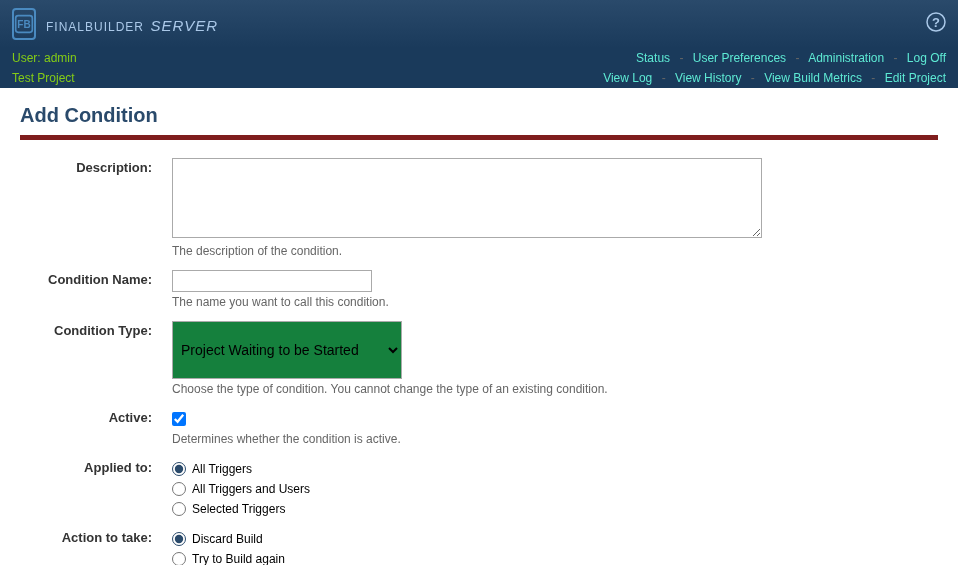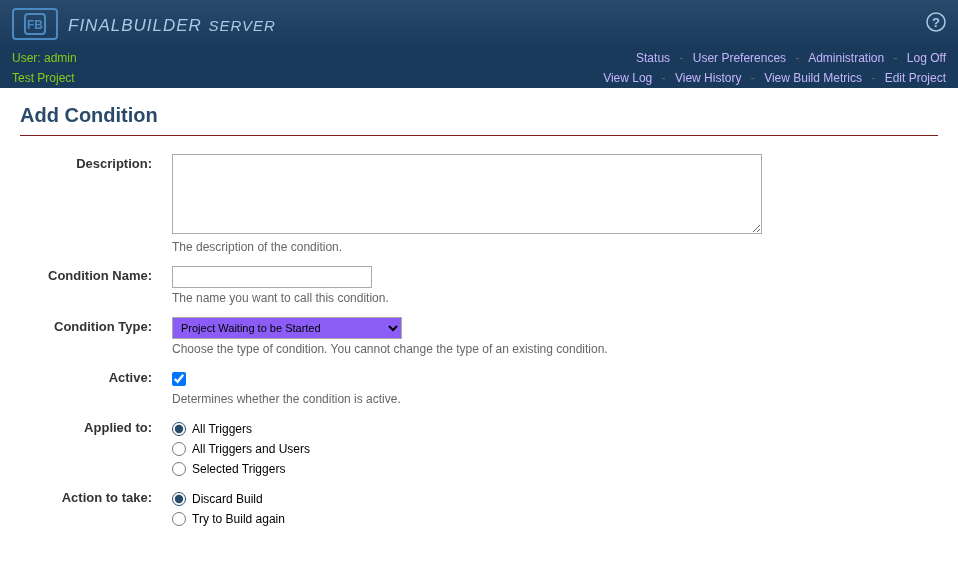--- a/index.html
+++ b/index.html
@@ -8,76 +8,75 @@
     
     .header-top {
       background: linear-gradient(to bottom, #2a4a6b, #1a3a5b);
       color: white;
       padding: 8px 12px;
       display: flex;
       align-items: center;
       gap: 10px;
     }
     .logo-box {
-      width: 46px; height: 32px;
+      width: 24px; height: 32px;
       border: 2px solid #4a8ac0;
       border-radius: 4px;
       display: flex; align-items: center; justify-content: center;
       font-weight: bold; font-size: 16px; color: #4a8ac0;
       flex-shrink: 0;
       text-align: center;
     }
     .logo-text {
       font-size: 20px;
       font-weight: bold;
       color: white;
       letter-spacing: 1px;
       text-transform: uppercase;
     }
     .logo-text span {
       color: #aac8e8;
-      font-style: italic;
       font-weight: normal;
-      font-size: 17px;
+      font-size: 12px;
     }
     .header-help {
       margin-left: auto;
       color: #aac8e8;
       font-size: 16px;
     }
 
     
     .nav-bar {
       background: #1a3a5b;
       color: #ccc;
       padding: 3px 12px;
       display: flex;
       align-items: center;
       font-size: 12px;
     }
     .nav-bar .left { color: #84cc16; font-weight: normal; }
     .nav-bar .right { margin-left: auto; }
     .nav-bar a {
-      color: #c4b5fd;
+      color: #5eead4;
       text-decoration: none;
     }
     .nav-bar .sep { color: #666; margin: 0 6px; }
 
     
     .page-content {
       padding: 16px 20px;
     }
 
     .page-title {
       font-size: 20px;
       font-weight: bold;
       color: #2a4a6b;
       margin-bottom: 12px;
       padding-bottom: 8px;
-      border-bottom: 1px solid #7f1d1d;
+      border-bottom: 5px solid #7f1d1d;
     }
 
     
     .form-table {
       width: 100%;
       border-collapse: collapse;
     }
     .form-table td {
       padding: 6px 8px;
       vertical-align: top;
@@ -111,23 +110,23 @@
       border: 1px solid #aaa;
       padding: 4px;
       font-size: 12px;
       width: 590px;
       height: 80px;
       resize: vertical;
     }
 
     select {
       border: 1px solid #aaa;
-      padding: 3px 4px;
-      font-size: 11px;
-      background: #8b5cf6;
+      padding: 19px 4px;
+      font-size: 14px;
+      background: #15803d;
     }
 
     .select-wrapper {
       display: flex;
       align-items: center;
       gap: 2px;
     }
     .select-wrapper select {
       width: 230px;
     }

